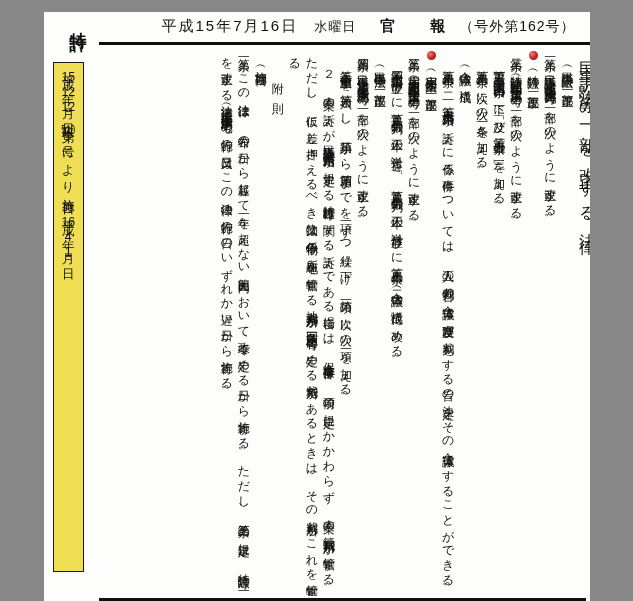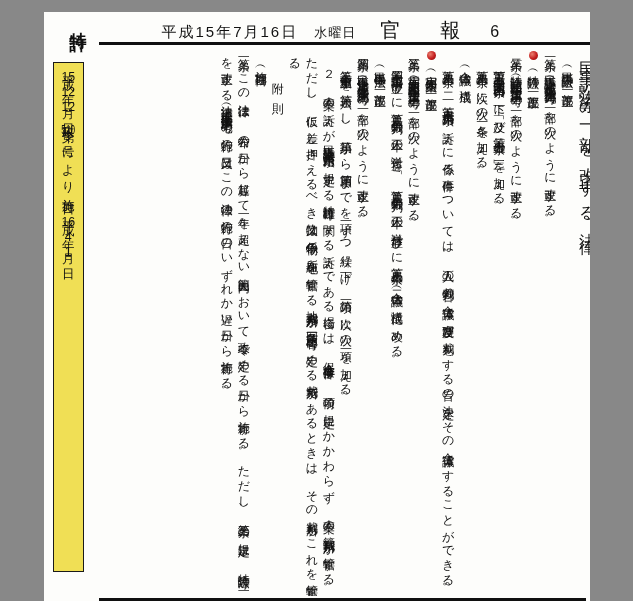--- a/index.html
+++ b/index.html
@@ -9,21 +9,21 @@
     font-family:"Liberation Serif","DejaVu Serif",serif;color:#111;
   }
   
   .masthead{
     position:absolute;top:5px;left:118px;right:8px;height:26px;
     display:flex;align-items:baseline;white-space:nowrap;
     font-family:"Liberation Sans","DejaVu Sans",sans-serif;
   }
   .masthead .h-date{font-size:15px;letter-spacing:2px;}
   .masthead .h-weekday{font-size:13px;margin-left:16px;letter-spacing:1px;}
-  .masthead .h-kanpo{font-size:20px;font-weight:normal;margin-left:24px;letter-spacing:10px;font-family:"Liberation Serif",serif;}
+  .masthead .h-kanpo{font-size:15px;font-weight:bold;margin-left:24px;letter-spacing:10px;font-family:"Liberation Serif",serif;}
   .masthead .h-issue{font-size:14px;margin-left:4px;letter-spacing:1px;}
   .masthead .h-page{font-size:16px;margin-left:20px;}
   .rule{position:absolute;background:#101010;}
   .rule-top{left:55px;right:0;top:30px;height:3px;}
   .rule-bottom{left:55px;right:4px;top:586px;height:3px;}
   
   .tokkyo{
     position:absolute;left:23px;top:6px;
     writing-mode:vertical-rl;text-orientation:mixed;
     font-size:17px;font-weight:bold;letter-spacing:3px;
@@ -65,20 +65,21 @@
 </style>
 </head>
 <body>
 
 <div class="page">
 
   <div class="masthead">
     <span class="h-date">平成15年7月16日</span>
     <span class="h-weekday">水曜日</span>
     <span class="h-kanpo">官　報</span>
+    <span class="h-issue">（号外第162号）</span>
     <span class="h-page">6</span>
   </div>
   <div class="rule rule-top"></div>
 
   <div class="tokkyo">特許</div>
 
   <div class="note-box" style="background: rgb(240, 223, 85);">
     <span class="note-text" id="note-text"><span>平成</span><span class="tcy">15</span><span>年</span><span class="tcy">12</span><span>月</span><span class="tcy">12</span><span>日政令第</span><span class="tcy">510</span><span>号により施行日：平成</span><span class="tcy">16</span><span>年</span><span class="tcy">4</span><span>月</span><span class="tcy">1</span><span>日</span></span>
   </div>
 

